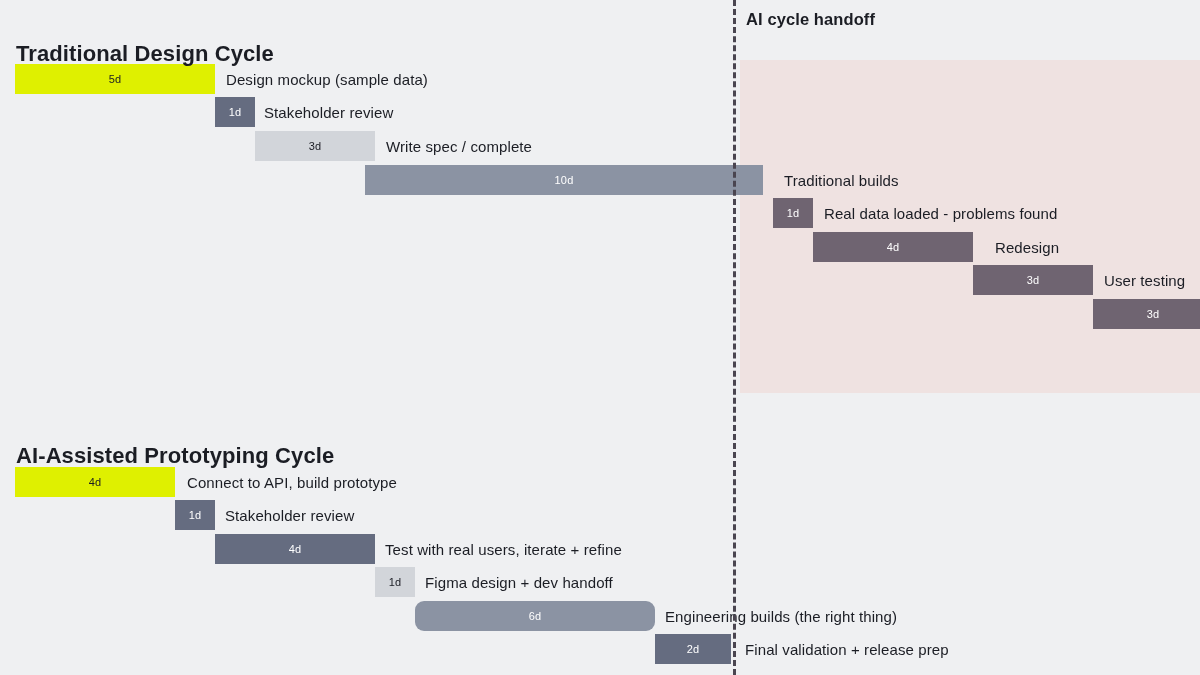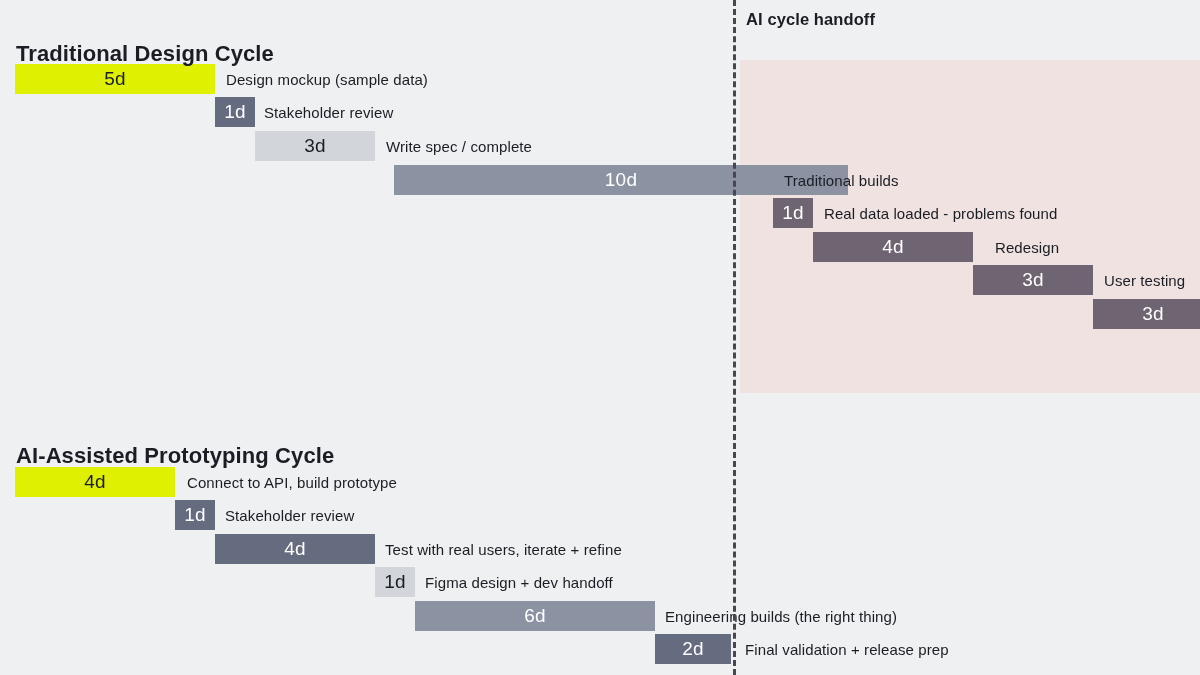--- a/index.html
+++ b/index.html
@@ -57,21 +57,21 @@
     margin-top: 23px;
   }
 
   
   .bar {
     position: absolute;
     height: 30px;
     display: flex;
     align-items: center;
     justify-content: center;
-    font-size: 19px;
+    font-size: 11px;
     letter-spacing: 0.2px;
     box-sizing: border-box;
     z-index: 2;
   }
   .bar-accent   { background: #dff000; color: #1b1d24; }
   .bar-slate    { background: #656c80; color: #ffffff; }
   .bar-light    { background: #d2d5da; color: #1b1d24; }
   .bar-steel    { background: #8b93a3; color: #ffffff; }
   .bar-plum     { background: #6f6471; color: #ffffff; }
 
@@ -98,37 +98,37 @@
   <div class="milestone-label" id="milestone-label" style="left: 746px; top: 10px; color: rgb(27, 29, 36);">AI cycle handoff</div>
 
   <div id="sections-host">
       <div class="section-title" style="left: 16px; top: 18px;">Traditional Design Cycle</div>
       <div class="bar bar-accent" style="left: 15px; top: 64px; width: 200px;">5d</div>
       <div class="bar-label" style="left: 226px; top: 64px;">Design mockup (sample data)</div>
       <div class="bar bar-slate" style="left: 215px; top: 97px; width: 40px;">1d</div>
       <div class="bar-label" style="left: 264px; top: 97px;">Stakeholder review</div>
       <div class="bar bar-light" style="left: 255px; top: 131px; width: 120px;">3d</div>
       <div class="bar-label" style="left: 386px; top: 131px;">Write spec / complete</div>
-      <div class="bar bar-steel" style="left: 394px; top: 165px; width: 454px;">10d</div>
+      <div class="bar bar-steel" style="left: 365px; top: 165px; width: 398px;">10d</div>
       <div class="bar-label" style="left: 784px; top: 165px;">Traditional builds</div>
       <div class="bar bar-plum" style="left: 773px; top: 198px; width: 40px;">1d</div>
       <div class="bar-label" style="left: 824px; top: 198px;">Real data loaded - problems found</div>
       <div class="bar bar-plum" style="left: 813px; top: 232px; width: 160px;">4d</div>
       <div class="bar-label" style="left: 984px; top: 232px; margin-left: 11px;">Redesign</div>
       <div class="bar bar-plum" style="left: 973px; top: 265px; width: 120px;">3d</div>
       <div class="bar-label" style="left: 1104px; top: 265px;">User testing</div>
       <div class="bar bar-plum" style="left: 1093px; top: 299px; width: 120px;">3d</div>
       <div class="section-title" style="left: 16px; top: 420px;">AI-Assisted Prototyping Cycle</div>
       <div class="bar bar-accent" style="left: 15px; top: 467px; width: 160px;">4d</div>
       <div class="bar-label" style="left: 187px; top: 467px;">Connect to API, build prototype</div>
       <div class="bar bar-slate" style="left: 175px; top: 500px; width: 40px;">1d</div>
       <div class="bar-label" style="left: 225px; top: 500px;">Stakeholder review</div>
       <div class="bar bar-slate" style="left: 215px; top: 534px; width: 160px;">4d</div>
       <div class="bar-label" style="left: 385px; top: 534px;">Test with real users, iterate + refine</div>
       <div class="bar bar-light" style="left: 375px; top: 567px; width: 40px;">1d</div>
       <div class="bar-label" style="left: 425px; top: 567px;">Figma design + dev handoff</div>
-      <div class="bar bar-steel" style="left: 415px; top: 601px; width: 240px;">6d</div>
+      <div class="bar bar-steel" style="left: 415px; top: 601px; width: 240px; border-radius: 9px;">6d</div>
       <div class="bar-label" style="left: 665px; top: 601px;">Engineering builds (the right thing)</div>
       <div class="bar bar-slate" style="left: 655px; top: 634px; width: 76px;">2d</div>
       <div class="bar-label" style="left: 745px; top: 634px;">Final validation + release prep</div>
     </div>
 
 </div>
 
 </body></html>

